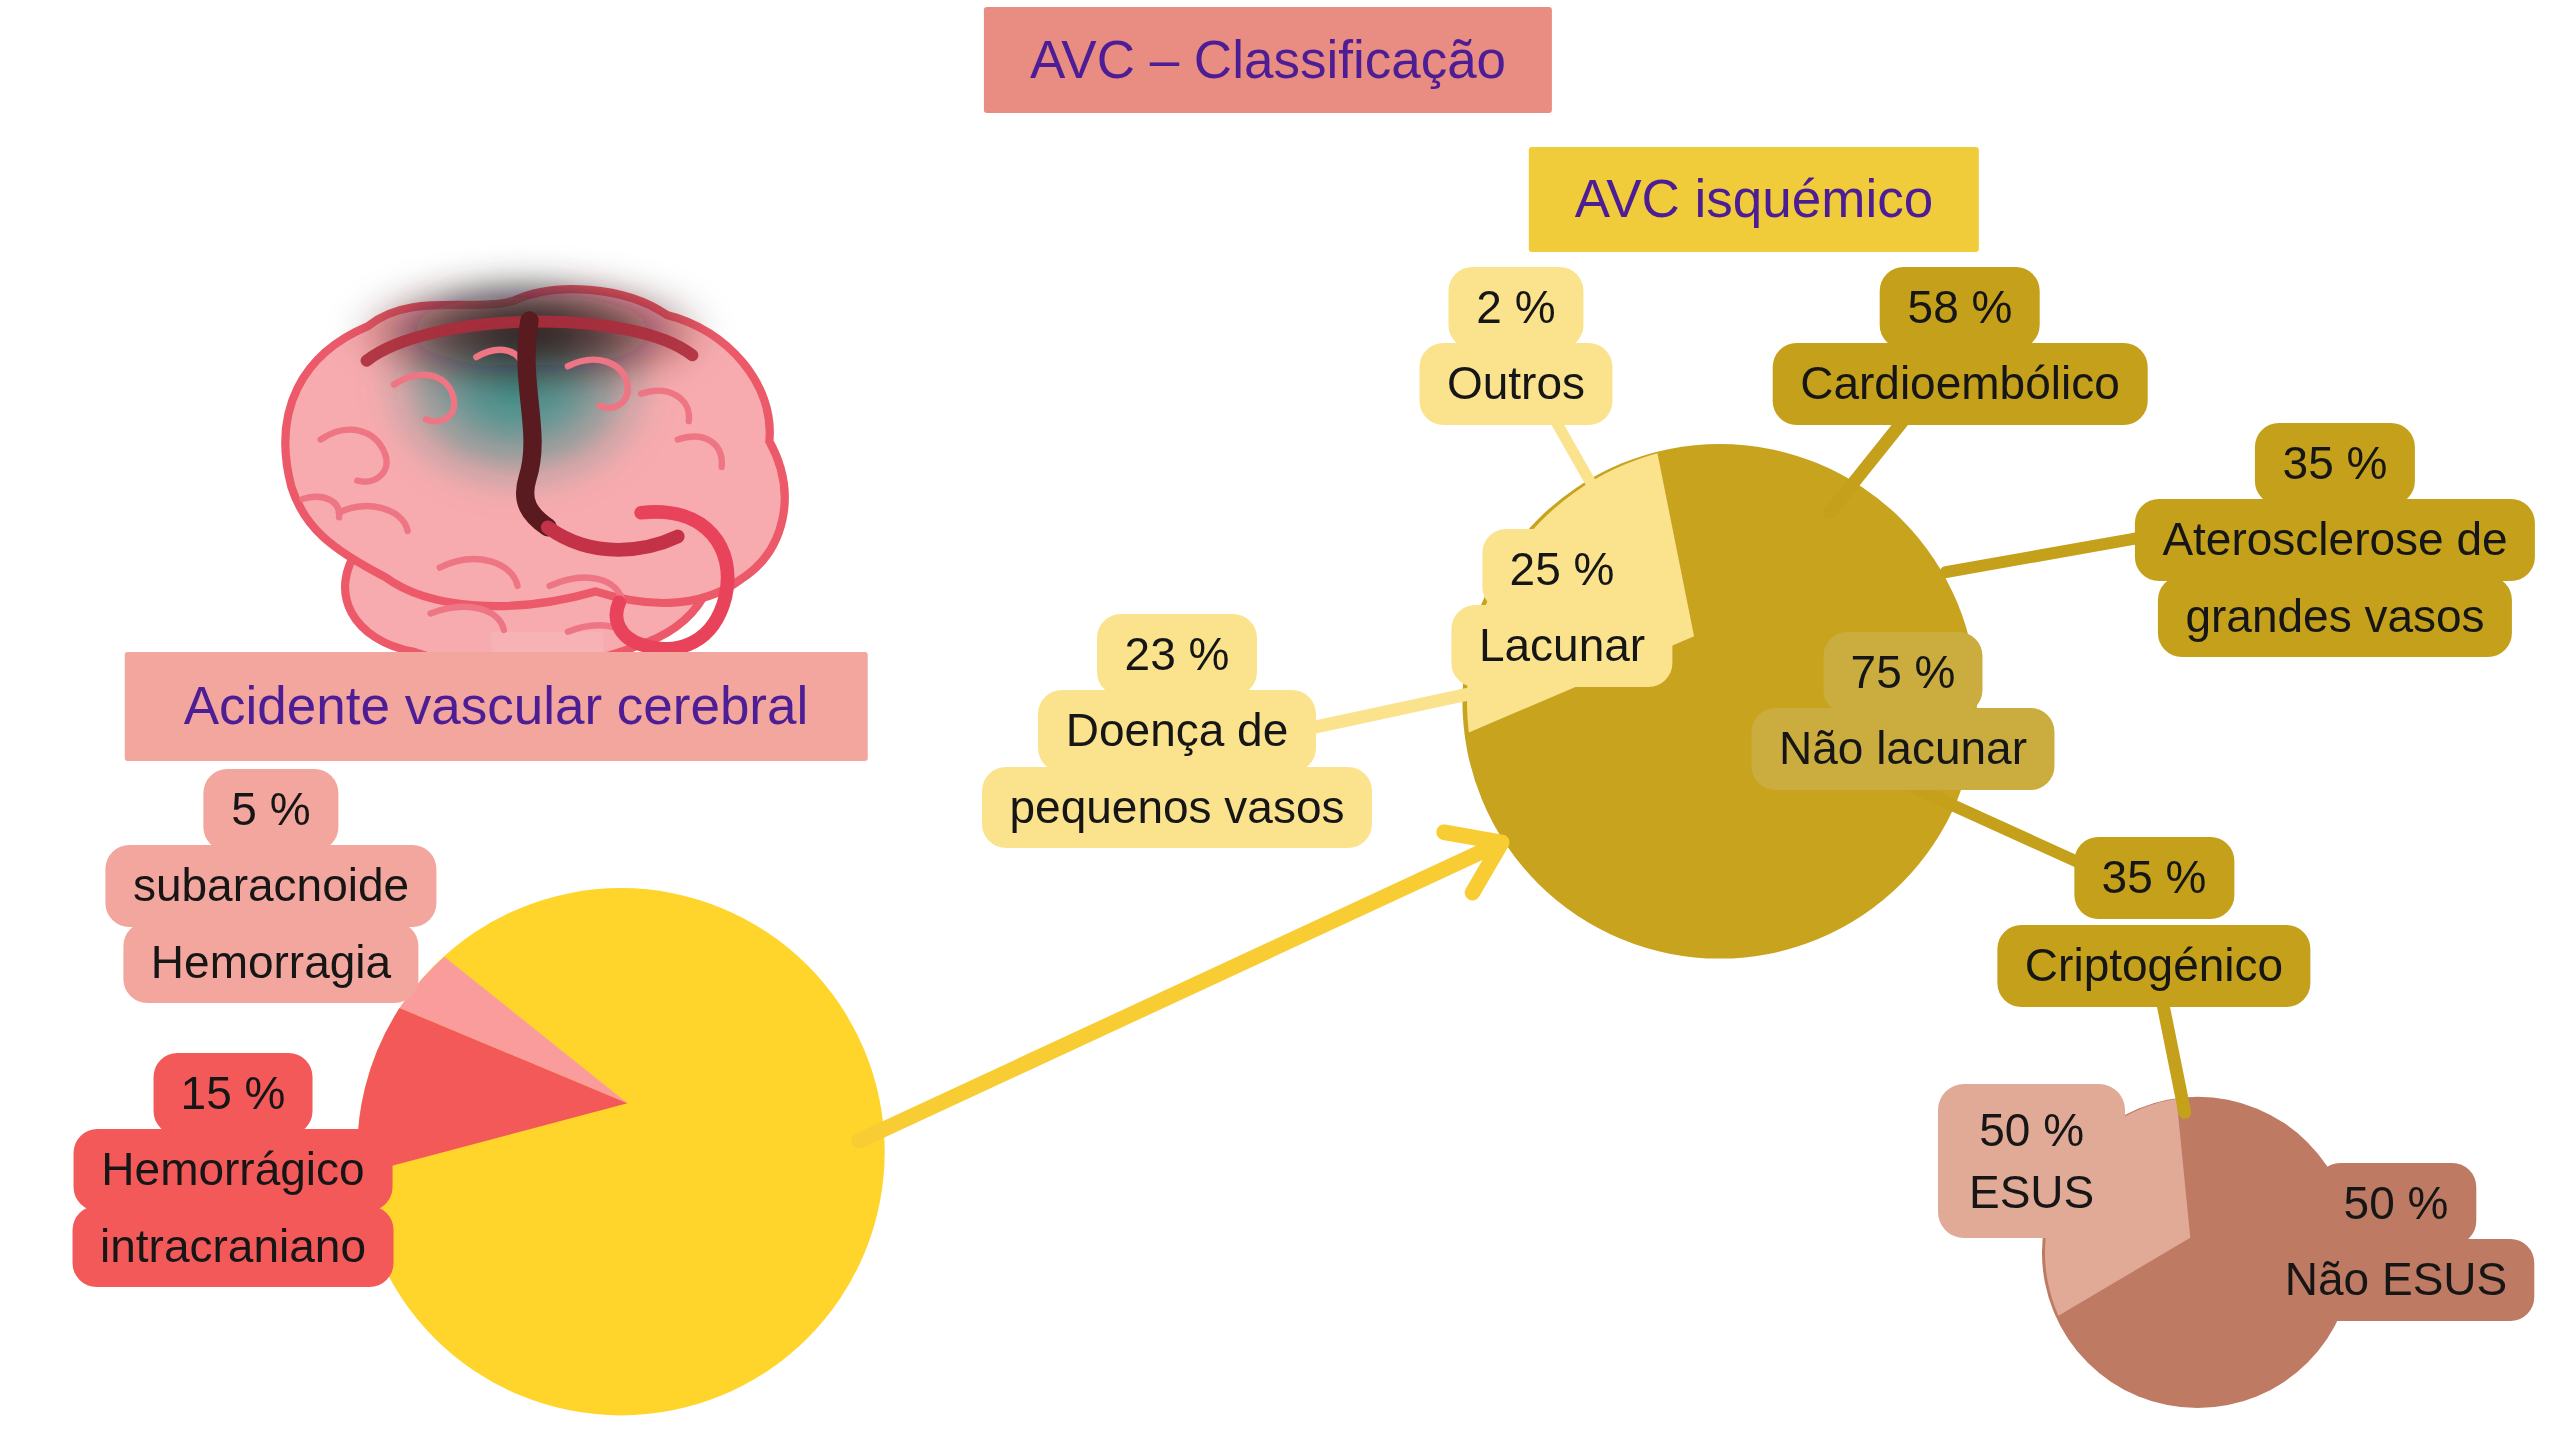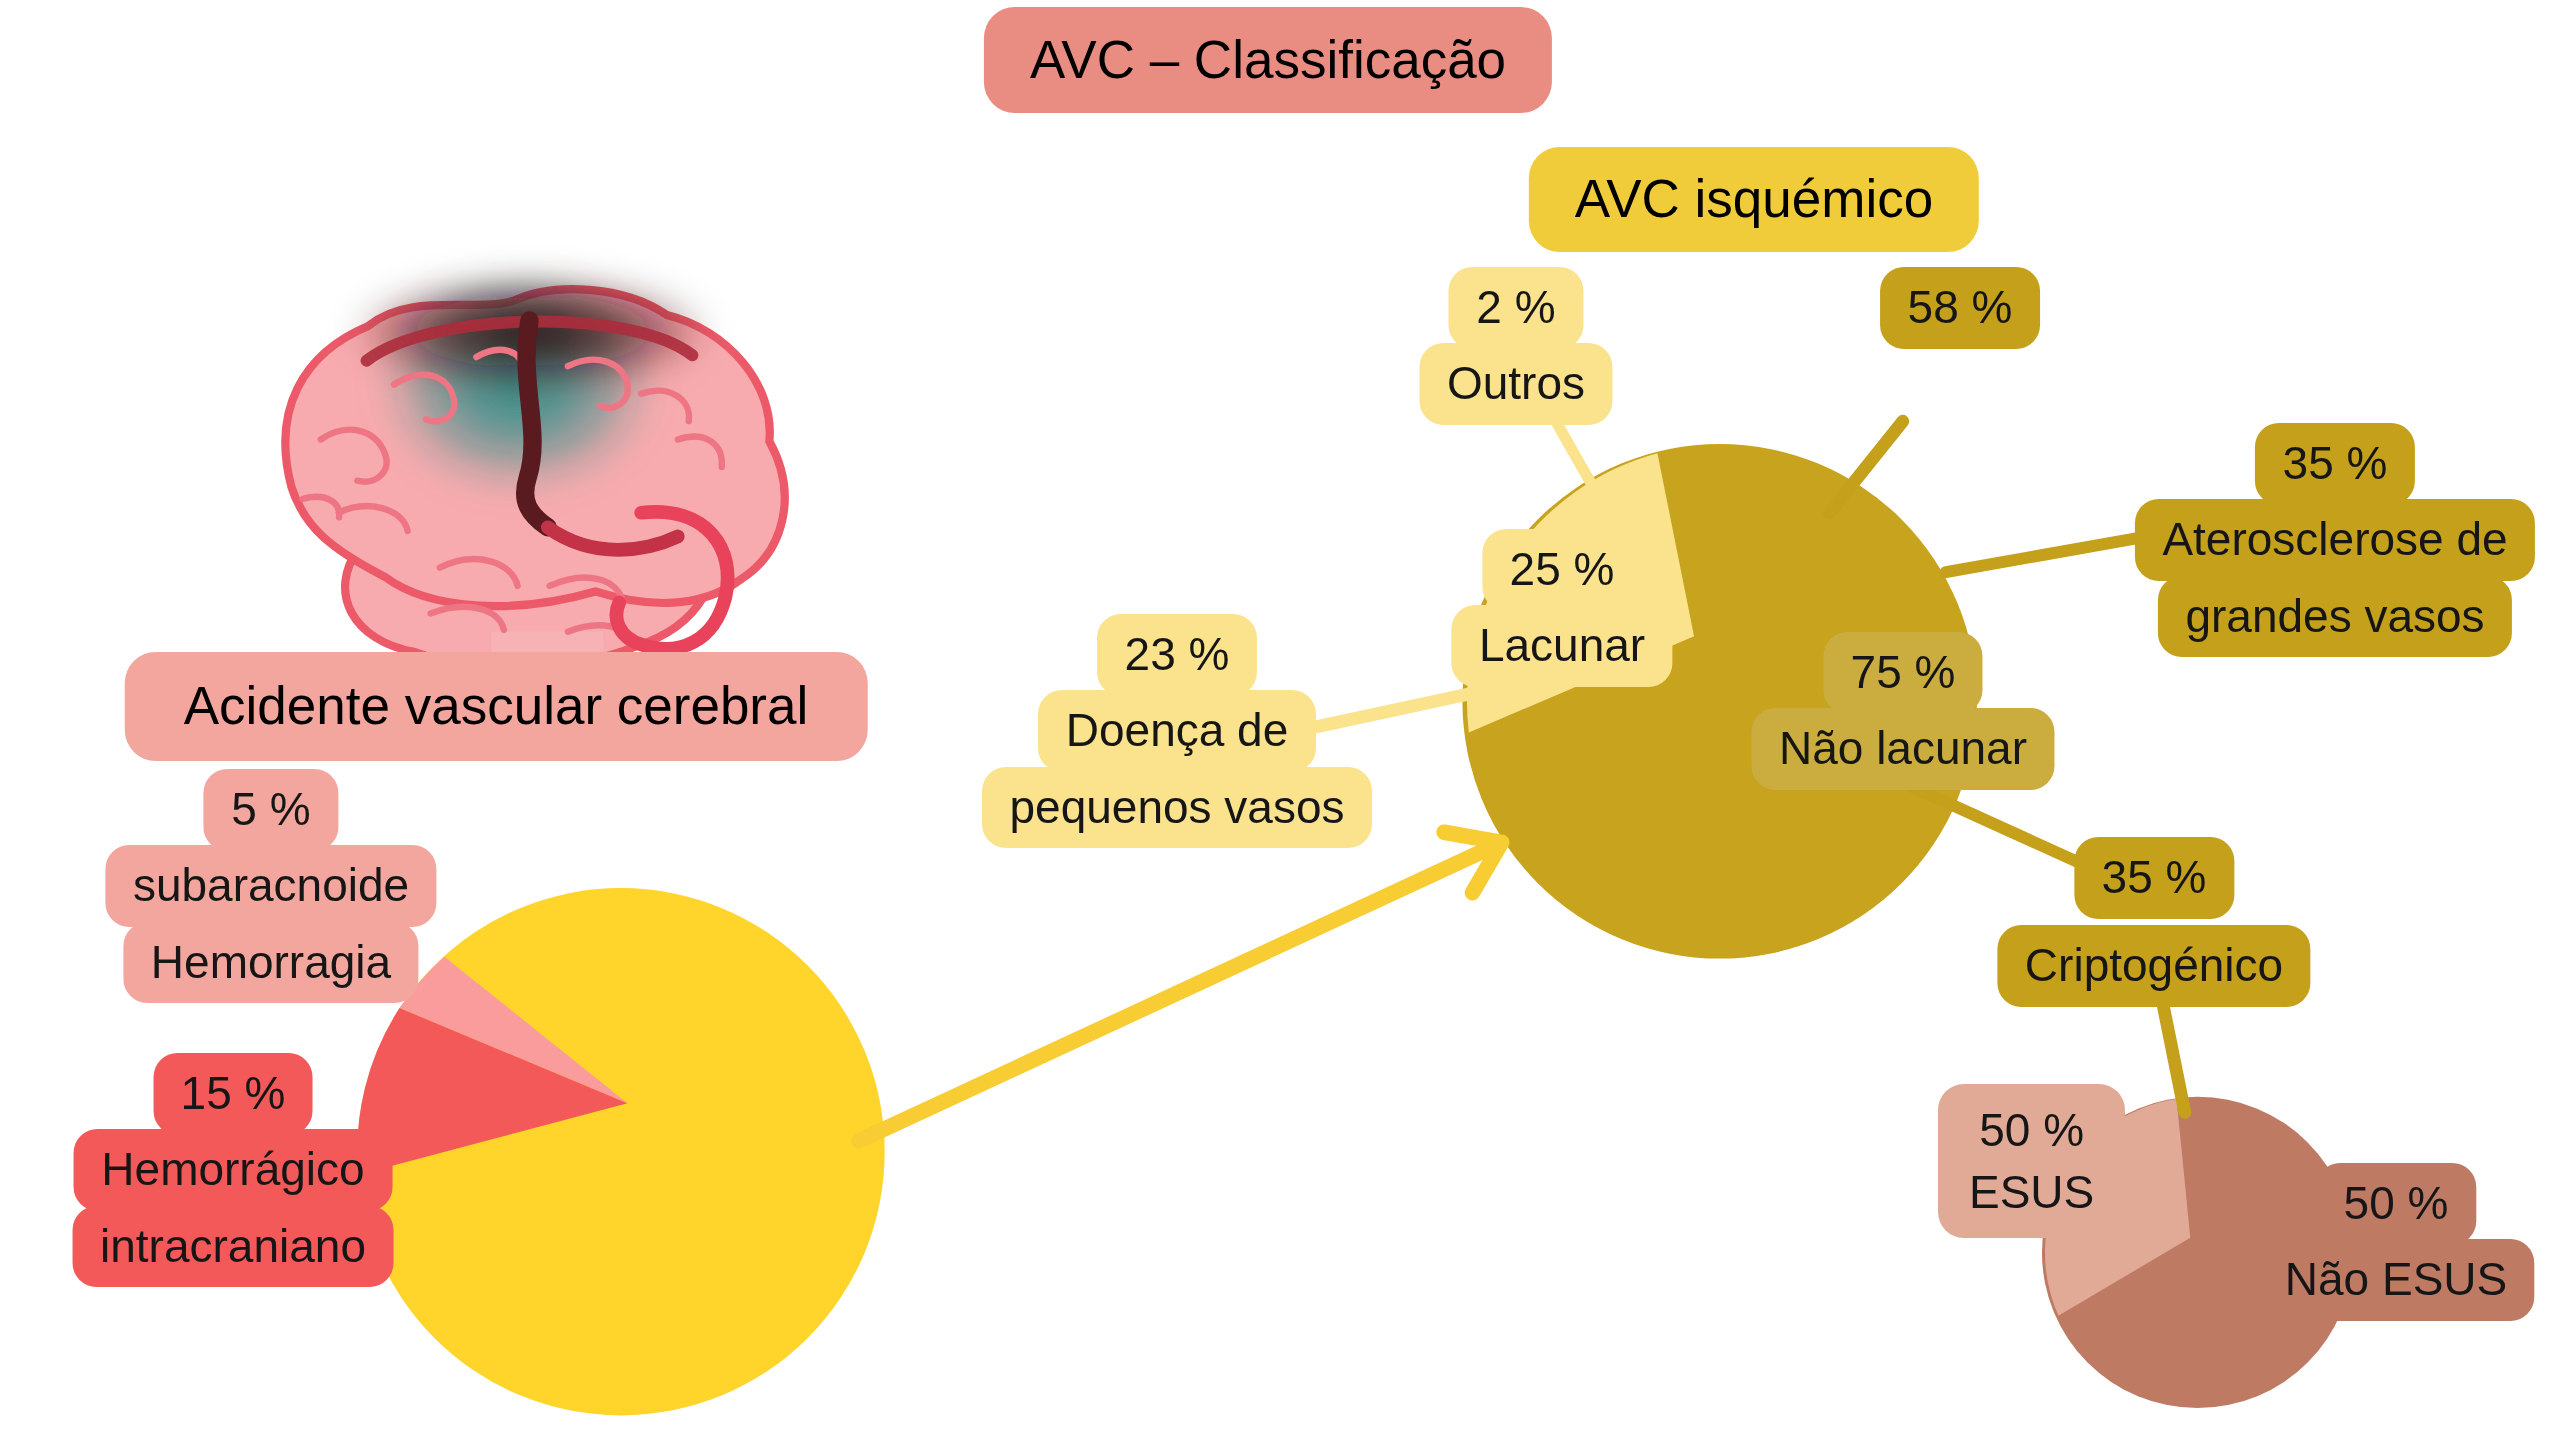--- a/index.html
+++ b/index.html
@@ -5,22 +5,22 @@
   * { margin:0; padding:0; box-sizing:border-box; }
   html,body { background:#ffffff; }
   .stage {
     position:relative; width:2576px; height:1431px; overflow:hidden;
     background:#ffffff; font-family:"Liberation Sans", sans-serif; color:#161616;
   }
   svg.layer { position:absolute; left:0; top:0; width:2576px; height:1431px; }
 
   .titlebox {
     position:absolute; transform:translateX(-50%);
-    font-size:53px; line-height:1.3; padding:18.3px 46px; border-radius:31px;
-    white-space:nowrap; color:#000000;
+    font-size:53px; line-height:1.3; padding:18.3px 46px; border-radius:3px;
+    white-space:nowrap; color:#4c1d95;
   }
   #title          { left:1268px; top:7.3px;   background:#E98C82; }
   #ischemic-title { left:1754px; top:147px; background:#F1CC3A; }
   #caption        { left:496px;  top:652px; background:#F2A69E; padding:20px 59px; }
 
   .bubble { position:absolute; display:flex; flex-direction:column; align-items:center; transform:translateX(-50%); }
   .bubble .line {
     white-space:nowrap; font-size:46px; line-height:1.3;
     padding:11px 27.5px; border-radius:24px; color:#161616; text-align:center;
   }
@@ -135,20 +135,21 @@
   <div class="titlebox" id="ischemic-title">AVC isquémico</div>
   <div class="titlebox" id="caption">Acidente vascular cerebral</div>
 
   <div class="bubble bg-ly" id="b-outros">
     <span class="line">2 %</span>
     <span class="line">Outros</span>
   </div>
 
   <div class="bubble bg-dg" id="b-cardio">
     <span class="line">58 %</span>
+    <span class="line">Cardioembólico</span>
   </div>
 
   <div class="bubble bg-dg" id="b-athero">
     <span class="line">35 %</span>
     <span class="line">Aterosclerose de</span>
     <span class="line">grandes vasos</span>
   </div>
 
   <div class="bubble bg-ly" id="b-lacunar">
     <span class="line">25 %</span>

